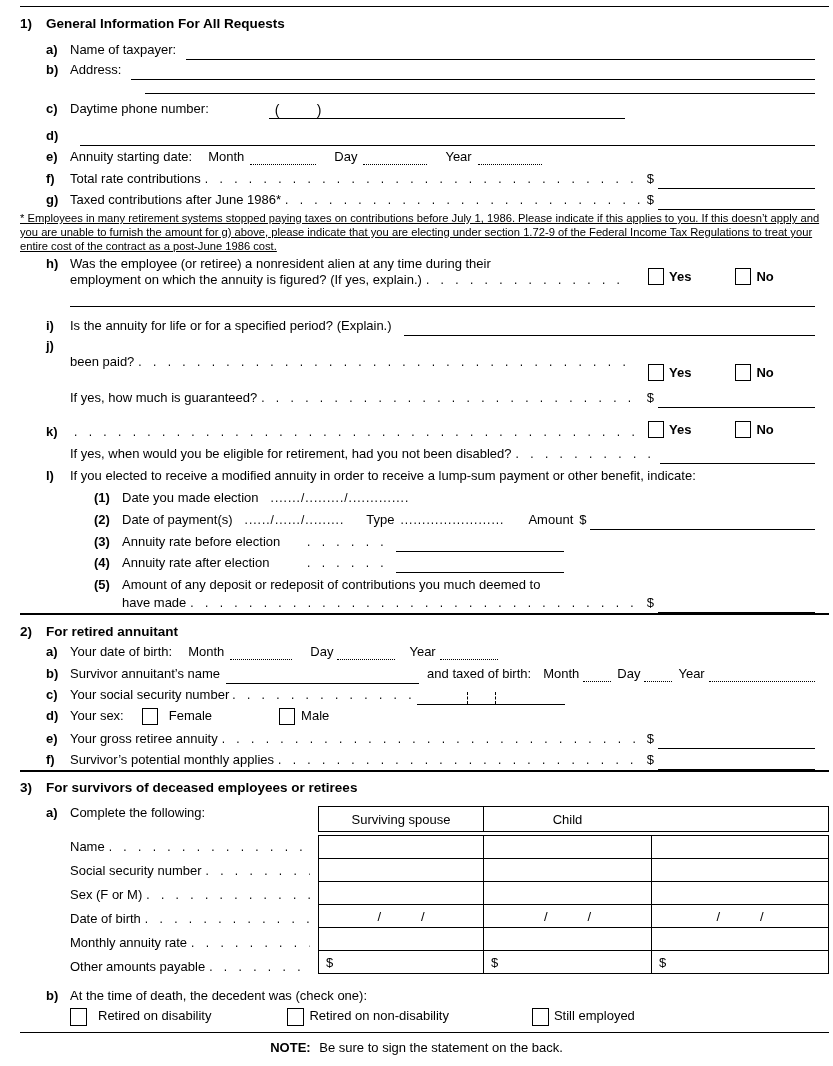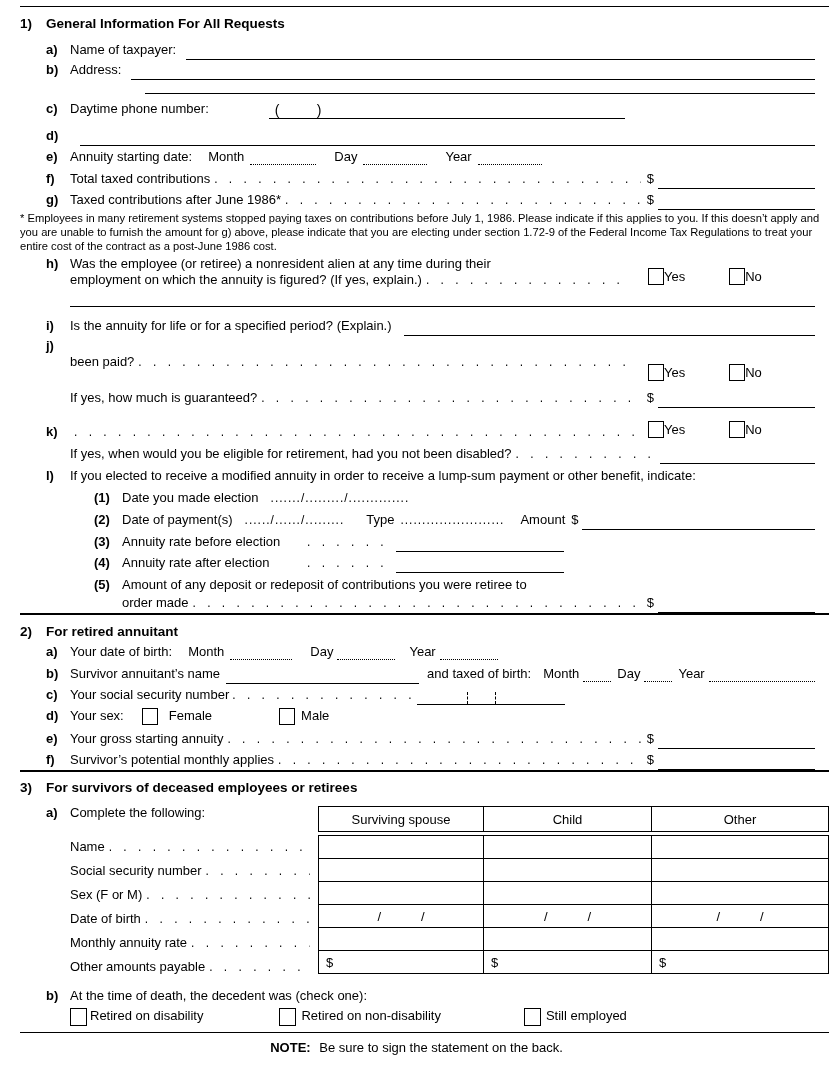--- a/index.html
+++ b/index.html
@@ -1,18 +1,18 @@
 <!DOCTYPE html>
 <html><head>
 <meta charset="utf-8">
 <style>
   html,body{margin:0;padding:0;background:#fff;}
   .page{position:relative;width:833px;height:1066px;background:#fff;color:#000;
         font-family:"Liberation Sans",sans-serif;font-size:13px;overflow:hidden;}
-  .abs{position:absolute;}
+  .abs{position:absolute;text-decoration:underline;}
   .row{position:absolute;display:flex;align-items:baseline;white-space:nowrap;}
   .ltr{width:24px;font-weight:bold;flex:none;}
   .num{width:28px;font-weight:bold;flex:none;}
   .b{font-weight:bold;}
   .sech{position:absolute;display:flex;font-weight:bold;font-size:13.5px;white-space:nowrap;}
   .secn{width:26px;flex:none;}
   .dots{flex:1 1 0;min-width:0;overflow:hidden;white-space:nowrap;letter-spacing:4px;
         font-size:12px;padding:0 4px;}
   .dotsw{overflow:hidden;white-space:nowrap;letter-spacing:4px;font-size:12px;
          padding:0 3px;flex:none;}
@@ -22,21 +22,21 @@
   .uflex{flex:1 1 0;border-bottom:1.4px solid #000;height:10px;margin-bottom:-3px;
          align-self:flex-end;}
   .df{border-bottom:1.5px dotted #000;height:10px;flex:none;margin-bottom:-1px;
       align-self:flex-end;}
   .hrln{position:absolute;border-top:1.6px solid #000;}
   .hrbk{position:absolute;border-top:2.2px solid #000;}
   .lnbox{position:absolute;border-bottom:1.4px solid #000;}
   .cb{display:inline-block;width:14px;height:15px;border:1.4px solid #000;
       background:#fff;flex:none;align-self:center;}
   .yn{position:absolute;display:flex;align-items:center;}
-  .yn .lab{font-weight:normal;}
+  .yn .lab{font-weight:bold;margin-left:5px;}
   .yn .no{margin-left:44px;}
   .fn{font-size:11.2px;line-height:13.9px;}
   .blk{position:absolute;}
   .blk .bl{display:flex;align-items:baseline;white-space:nowrap;line-height:16.2px;}
   .ind{width:24px;flex:none;}
   .phone{position:relative;width:356px;margin-left:60px;border-bottom:1.4px solid #000;
          height:17px;align-self:flex-end;margin-bottom:-3px;flex:none;}
   .phone .pl{position:absolute;left:6px;bottom:0;font-size:14px;}
   .phone .pr{position:absolute;left:48px;bottom:0;font-size:14px;}
   .ssn{position:relative;width:148px;margin-left:6px;border-bottom:1.4px solid #000;
@@ -102,21 +102,21 @@
     <span style="margin-left:16px">Month</span>
     <span class="df" style="width:66px;margin-left:6px"></span>
     <span style="margin-left:18px">Day</span>
     <span class="df" style="width:64px;margin-left:6px"></span>
     <span style="margin-left:18px">Year</span>
     <span class="df" style="width:64px;margin-left:6px"></span>
   </div>
 
   <div class="row" style="left:46px;right:18px;top:171px">
     <span class="ltr">f)</span>
-    <span>Total taxed contributions</span>
+    <span>Total rate contributions</span>
     <span class="dots">. . . . . . . . . . . . . . . . . . . . . . . . . . . . . . . . . . . . . . . . . . . . . . . . . . . . . . . . . . . . . . . . . . . . . . . .</span>
     <span class="dollar">$</span>
     <span class="uline" style="width:157px"></span>
   </div>
 
   <div class="row" style="left:46px;right:18px;top:192px">
     <span class="ltr">g)</span>
     <span>Taxed contributions after June 1986*</span>
     <span class="dots">. . . . . . . . . . . . . . . . . . . . . . . . . . . . . . . . . . . . . . . . . . . . . . . . . . . . . . . . . . . . . . . . . . . . . . . .</span>
     <span class="dollar">$</span>
@@ -199,45 +199,45 @@
     <span>Date you made election</span>
     <span class="fill" style="margin-left:12px">......./........./..............</span>
   </div>
 
   <div class="row" style="left:94px;right:18px;top:512px">
     <span class="num">(2)</span>
     <span>Date of payment(s)</span>
     <span class="fill" style="margin-left:12px">....../....../.........</span>
     <span style="margin-left:22px">Type</span>
     <span class="fill" style="margin-left:6px">........................</span>
-    <span style="margin-left:16px">Amount</span>
+    <span style="margin-left:24px">Amount</span>
     <span class="dollar">$</span>
     <span class="uflex"></span>
   </div>
 
   <div class="row" style="left:94px;top:534px">
     <span class="num">(3)</span>
     <span style="width:182px">Annuity rate before election</span>
     <span class="dotsw" style="width:86px">. . . . . . . . . . . . . . . . . . . . . . . . . . . . . . . . . . . . . . . . . . . . . . . . . . . . . . . . . . . . . . . . . . . . . . . .</span>
     <span class="uline" style="width:168px"></span>
   </div>
 
   <div class="row" style="left:94px;top:555px">
     <span class="num">(4)</span>
     <span style="width:182px">Annuity rate after election</span>
     <span class="dotsw" style="width:86px">. . . . . . . . . . . . . . . . . . . . . . . . . . . . . . . . . . . . . . . . . . . . . . . . . . . . . . . . . . . . . . . . . . . . . . . .</span>
     <span class="uline" style="width:168px"></span>
   </div>
 
   <div class="row" style="left:94px;top:577px">
     <span class="num">(5)</span>
-    <span>Amount of any deposit or redeposit of contributions you were retiree to</span>
+    <span>Amount of any deposit or redeposit of contributions you much deemed to</span>
   </div>
   <div class="row" style="left:122px;right:18px;top:595px">
-    <span>order made</span>
+    <span>have made</span>
     <span class="dots">. . . . . . . . . . . . . . . . . . . . . . . . . . . . . . . . . . . . . . . . . . . . . . . . . . . . . . . . . . . . . . . . . . . . . . . .</span>
     <span class="dollar">$</span>
     <span class="uline" style="width:157px"></span>
   </div>
 
   <div class="hrbk" style="left:20px;right:4px;top:613px"></div>
 
   <div class="sech" style="left:20px;top:624px">
     <span class="secn">2)</span>
     <span>For retired annuitant</span>
@@ -281,21 +281,21 @@
     <span class="ltr">d)</span>
     <span>Your sex:</span>
     <span class="cb" style="margin-left:18px"></span>
     <span style="margin-left:11px">Female</span>
     <span class="cb" style="margin-left:67px"></span>
     <span style="margin-left:6px">Male</span>
   </div>
 
   <div class="row" style="left:46px;right:18px;top:731px">
     <span class="ltr">e)</span>
-    <span>Your gross starting annuity</span>
+    <span>Your gross retiree annuity</span>
     <span class="dots">. . . . . . . . . . . . . . . . . . . . . . . . . . . . . . . . . . . . . . . . . . . . . . . . . . . . . . . . . . . . . . . . . . . . . . . .</span>
     <span class="dollar">$</span>
     <span class="uline" style="width:157px"></span>
   </div>
 
   <div class="row" style="left:46px;right:18px;top:752px">
     <span class="ltr">f)</span>
     <span>Survivor’s potential monthly applies</span>
     <span class="dots">. . . . . . . . . . . . . . . . . . . . . . . . . . . . . . . . . . . . . . . . . . . . . . . . . . . . . . . . . . . . . . . . . . . . . . . .</span>
     <span class="dollar">$</span>
@@ -311,21 +311,20 @@
 
   <div class="row" style="left:46px;top:805px">
     <span class="ltr">a)</span>
     <span>Complete the following:</span>
   </div>
 
   <div class="tbl">
     <div class="thead">
       <div class="tc c1 hc">Surviving spouse</div>
       <div class="tc c2 hc">Child</div>
-      <div class="tc c3 hc">Other</div>
     </div>
     <div class="tbody">
       <div class="trow">
         <div class="tc c1"></div>
         <div class="tc c2"></div>
         <div class="tc c3"></div>
       </div>
       <div class="trow">
         <div class="tc c1"></div>
         <div class="tc c2"></div>
@@ -393,21 +392,21 @@
     <span>Other amounts payable</span>
     <span class="dots">. . . . . . . . . . . . . . . . . . . . . . . . . . . . . . . . . . . . . . . . . . . . . . . . . . . . . . . . . . . . . . . . . . . . . . . .</span>
   </div>
 
   <div class="row" style="left:46px;top:988px">
     <span class="ltr">b)</span>
     <span>At the time of death, the decedent was (check one):</span>
   </div>
   <div class="row" style="left:70px;top:1008px">
     <span class="cb" style="width:15px;height:16px"></span>
-    <span style="margin-left:3px">Retired on disability</span>
+    <span style="margin-left:11px">Retired on disability</span>
     <span class="cb" style="width:15px;height:16px;margin-left:76px"></span>
     <span style="margin-left:5px">Retired on non-disability</span>
     <span class="cb" style="width:15px;height:16px;margin-left:83px"></span>
     <span style="margin-left:5px">Still employed</span>
   </div>
 
   <div class="hrln" style="left:20px;right:4px;top:1032px"></div>
 
   <div class="notep" style="top:1040px">
     <span class="b">NOTE:</span>

